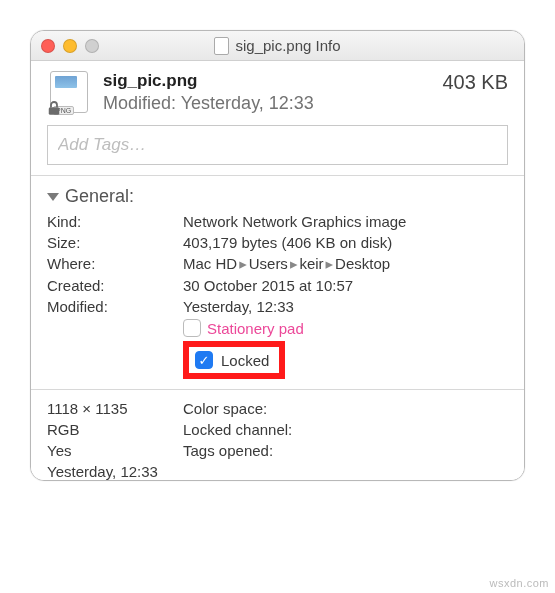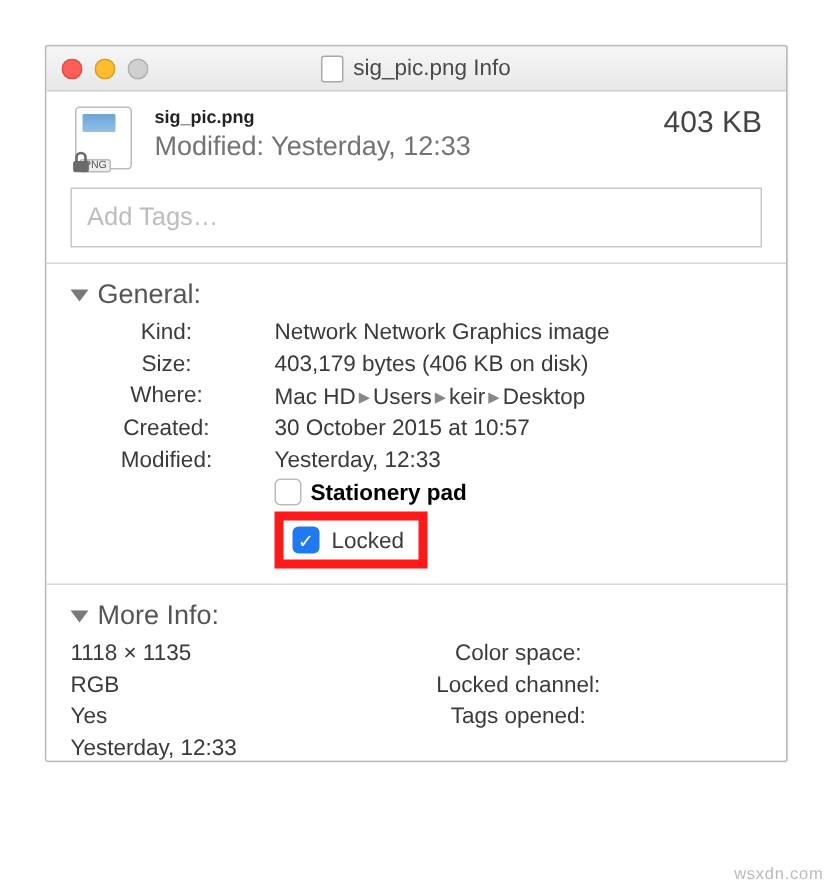--- a/index.html
+++ b/index.html
@@ -8,21 +8,21 @@
     font-size: 15px;
     color: #3a3a3a;
     background: #fff;
     width: 555px;
     height: 593px;
     padding: 30px 30px 0 30px;
   }
   .window {
     width: 495px;
     border: 1px solid #b8b8b8;
-    border-radius: 2px;
+    border-radius: 14px;
     overflow: hidden;
     box-shadow: 0 0 1px rgba(0,0,0,0.2);
   }
   .titlebar {
     height: 30px;
     background: linear-gradient(#f6f6f6, #e8e8e8);
     border-bottom: 1px solid #cfcfcf;
     display: flex;
     align-items: center;
     padding: 0 10px;
@@ -85,32 +85,33 @@
   }
   .file-icon .lock {
     position:absolute; bottom:-2px; left:-2px;
     width:18px; height:18px;
   }
   .file-icon .png-badge {
     position:absolute; bottom:0; left:6px;
     font-size:7px; background:#eee; border:1px solid #bbb;
     padding:0 2px; border-radius:2px; color:#555;
   }
-  .file-title { font-weight: 700; font-size: 12px; color:#222; }
+  .file-title { font-weight: 700; font-size: 17px; color:#222; }
   .file-modified { font-size: 18px; color:#737373; margin-top:2px; }
   .file-size { margin-left:auto; font-size:20px; color:#444; }
   .tags-input {
     width: 100%;
     height: 40px;
     border: 1px solid #c8c8c8;
     border-radius: 0;
     padding: 4px 10px;
     font-size: 17px;
     color: #222;
     outline: none;
+    font-style: italic;
   }
   .tags-input::placeholder { color:#bdbdbd; }
   .divider { height:1px; background:#d8d8d8; margin: 10px -16px; }
   .section-header {
     display:flex; align-items:center; gap:4px;
     font-size:18px; color:#555; margin-bottom:6px;
     cursor: default;
   }
   .disclosure {
     width:0; height:0;
@@ -120,28 +121,28 @@
     margin-right:2px;
   }
   .kv-grid {
     display:grid;
     grid-template-columns: 128px 1fr;
     column-gap: 8px;
     row-gap: 4px;
     font-size:15px;
     color:#3a3a3a;
   }
-  .kv-grid .k { text-align:center; color:#3a3a3a; }
+  .kv-grid .k { text-align:left; color:#3a3a3a; }
   .kv-grid .v { color:#3a3a3a; word-break: break-word; }
   .checkbox-row {
     grid-column: 2;
     display:flex; align-items:center; gap:6px;
     font-size:15px;
   }
-  .checkbox-row.faded { color:#000000;font-weight:bold; }
+  .checkbox-row.faded { color:#ec4899; }
   .cb {
     width:18px; height:18px; border:1px solid #bbb; border-radius:4px;
     display:inline-flex; align-items:center; justify-content:center;
     background:#fff;
   }
   .cb.checked { background:#1f7af2; border-color:#1f7af2; color:#fff; font-size:13px; }
   .highlight-box {
     border: 6px solid #ff1a1a;
     padding: 4px 10px 4px 6px;
     display:inline-flex; align-items:center; gap:8px;
@@ -232,24 +233,20 @@
         <span class="highlight-box">
           <span class="cb checked">✓</span>
           <span>Locked</span>
         </span>
       </div>
     </div>
 
     <div class="divider"></div>
 
     
-    <div class="section-header">
-      <span class="disclosure"></span>
-      <span>More Info:</span>
-    </div>
 
     <div class="kv-grid">
       <div class="v">1118 × 1135</div>
 
       <div class="k">Color space:</div>
       <div class="v">RGB</div>
 
       <div class="k">Locked channel:</div>
       <div class="v">Yes</div>
 

